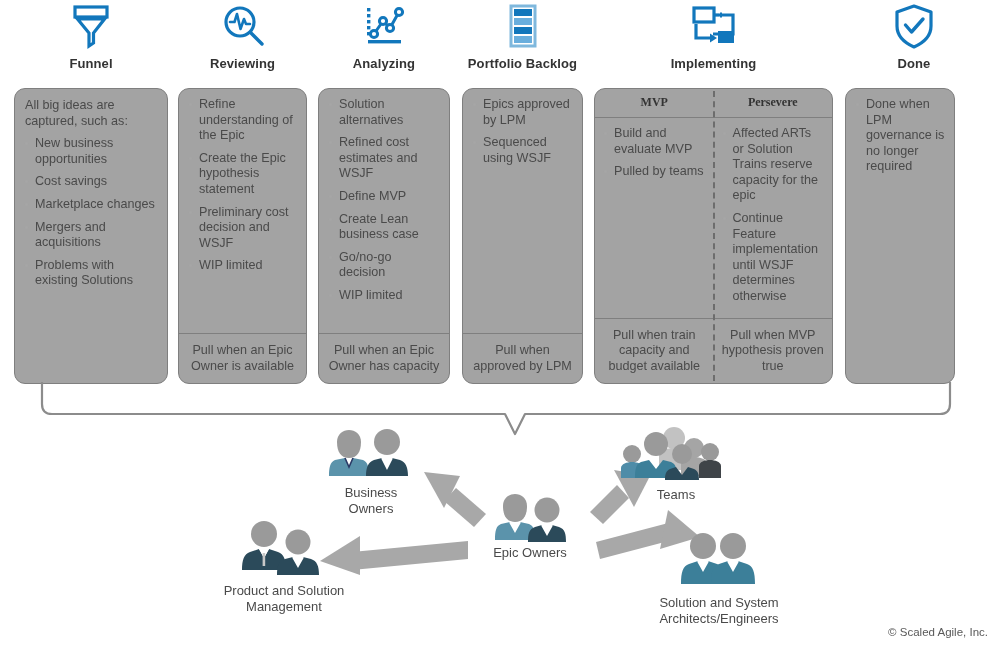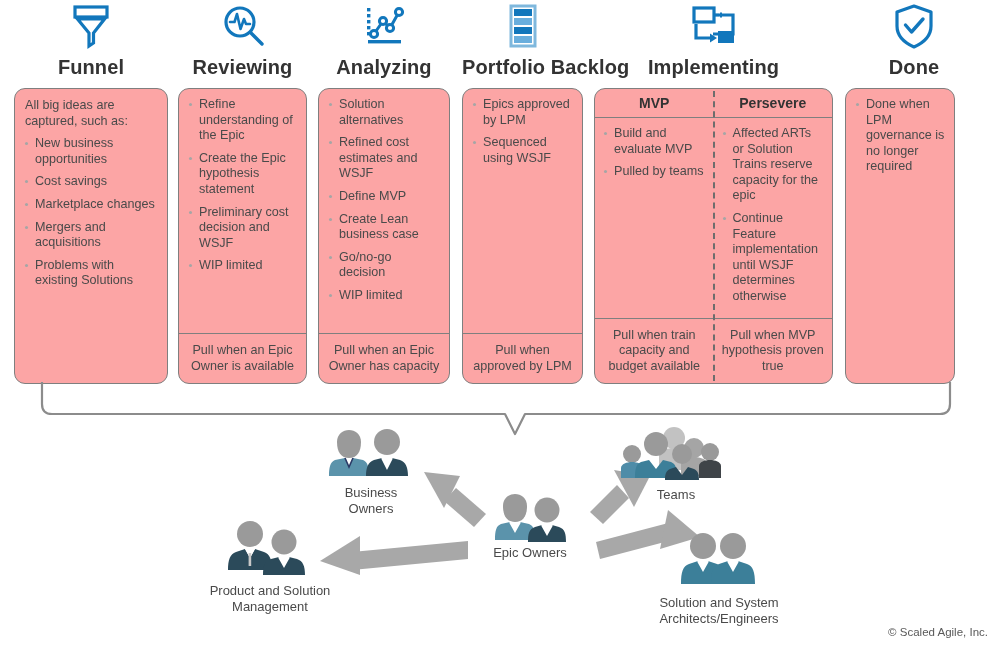--- a/index.html
+++ b/index.html
@@ -8,28 +8,28 @@
     width:1000px;height:646px;background:#ffffff;
     font-family:"Liberation Sans", sans-serif;
     color:#4a4a4a;overflow:hidden;position:relative;
   }
   .stage{position:absolute;}
 
   
   .hdr{position:absolute;top:0;text-align:center;}
   .hdr .ico{height:52px;display:flex;align-items:center;justify-content:center;}
   .hdr .lbl{
-    font-size:20px;font-weight:bold;color:#333333;margin-top:4px;
+    font-size:13px;font-weight:bold;color:#333333;margin-top:4px;
     letter-spacing:.1px;white-space:nowrap;
   }
 
   
   .card{
     position:absolute;top:88px;
-    background:#fca5a5;border:1.6px solid #7f7f7f;border-radius:11px;
+    background:#a3a3a3;border:1.6px solid #7f7f7f;border-radius:11px;
     box-sizing:border-box;display:flex;flex-direction:column;
     overflow:hidden;
   }
   .card-body{flex:1 1 auto;padding:8px 9px 6px 9px;}
   .card-foot{
     border-top:1.4px solid #7f7f7f;
     padding:9px 7px 9px 7px;text-align:center;
     font-size:12.6px;line-height:15.5px;color:#4a4a4a;
   }
   .intro{font-size:12.6px;line-height:15.6px;color:#4a4a4a;margin:1px 0 7px 1px;}
@@ -40,21 +40,21 @@
   }
   ul.bullets li:before{
     content:"";position:absolute;left:1px;top:6px;
     width:3px;height:3px;background:#a6a6a6;border-radius:50%;
   }
 
   
   .split-head{display:flex;height:28px;border-bottom:1.4px solid #7f7f7f;}
   .split-head>div{
     flex:1 1 0;display:flex;align-items:center;justify-content:center;
-    font-size:14px;font-weight:bold;color:#333333;
+    font-size:12px;font-weight:bold;color:#333333;font-family:Liberation Serif, serif;
   }
   .split-body{flex:1 1 auto;display:flex;}
   .split-body>div{flex:1 1 0;padding:8px 8px 6px 8px;}
   .split-foot{display:flex;border-top:1.4px solid #7f7f7f;}
   .split-foot>div{
     flex:1 1 0;padding:9px 6px;text-align:center;
     font-size:12.6px;line-height:15.5px;color:#4a4a4a;
   }
   .dashdiv{
     position:absolute;left:50%;top:2px;bottom:2px;width:0;
@@ -296,21 +296,21 @@
 
     <circle cx="67" cy="30" r="10" fill="#9a9a9a"></circle>
     <path d="M55 45 L61 43 L67 51 L73 43 L79 45 C83 47 84 50 84 56 L50 56 C50 50 51 47 55 45 Z" fill="#2b4a5a"></path>
 
     <circle cx="95" cy="28" r="9" fill="#9a9a9a"></circle>
     <path d="M84 42 C84 38 90 36 95 36 C100 36 106 38 106 42 L106 54 L84 54 Z" fill="#3f4448"></path>
   </svg>
   <div class="cap">Teams</div>
 </div>
 
-<div class="role" style="left:184px;top:518px;width:172px;">
+<div class="role" style="left:198px;top:518px;width:172px;">
   <svg width="92" height="62" viewBox="0 0 92 62" style="margin:0 auto;">
     <circle cx="26" cy="16" r="13" fill="#9a9a9a"></circle>
     <path d="M12 34 L21 31 L26 40 L31 31 L40 34 C46 36 48 42 48 52 L4 52 C4 42 6 36 12 34 Z" fill="#2b4a5a"></path>
     <path d="M21 31 L26 40 L31 31 L28 31 L26 35 L24 31 Z" fill="#ffffff"></path>
     <rect x="24.6" y="35" width="2.6" height="13" fill="#c8c8c8"></rect>
     <circle cx="60" cy="24" r="12.5" fill="#9a9a9a"></circle>
     <path d="M47 41 L55 39 L60 48 L65 39 L73 41 C79 43 81 48 81 57 L39 57 C39 48 41 43 47 41 Z" fill="#2b4a5a"></path>
     <path d="M55 39 L60 48 L65 39" fill="none" stroke="#ffffff" stroke-width="2"></path>
   </svg>
   <div class="cap">Product and Solution

